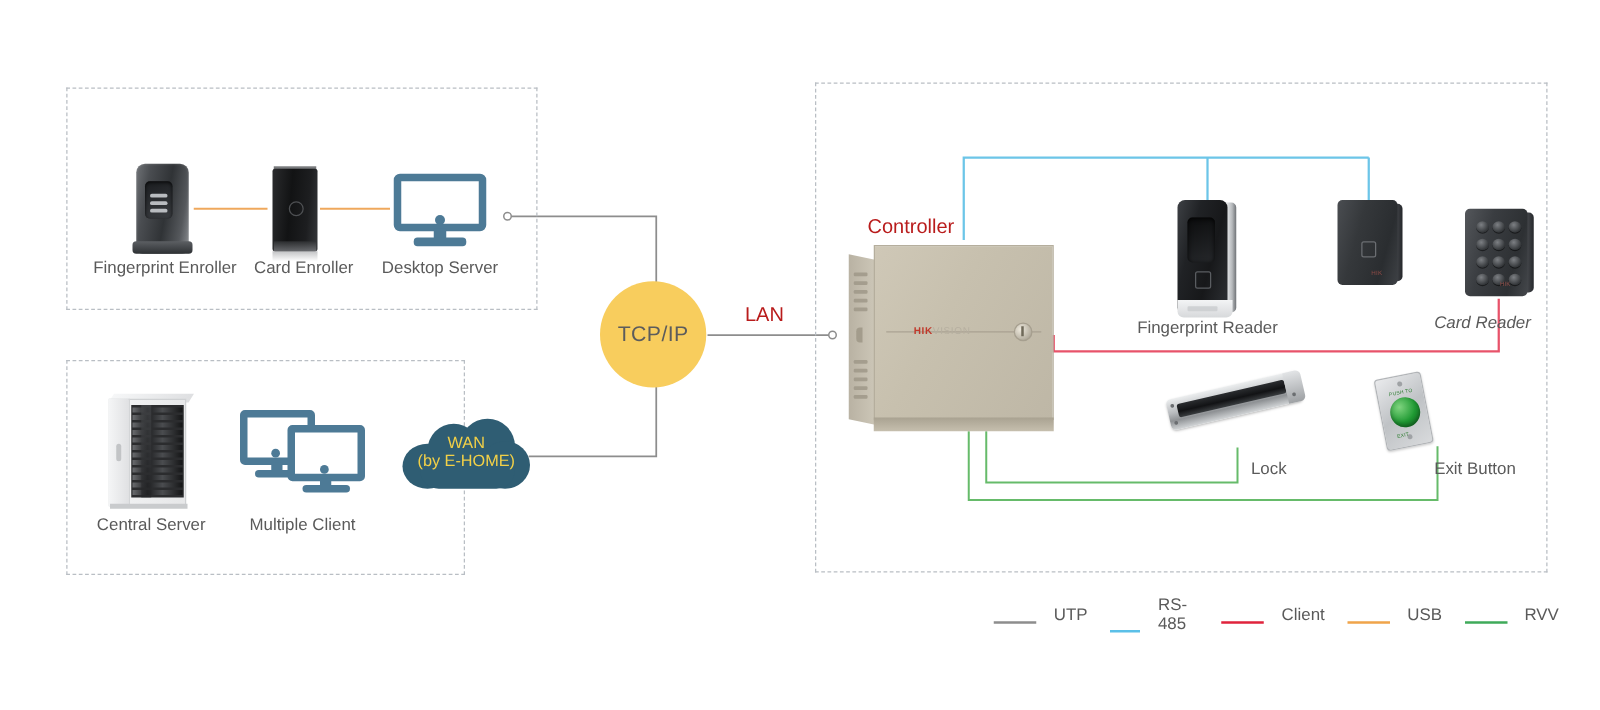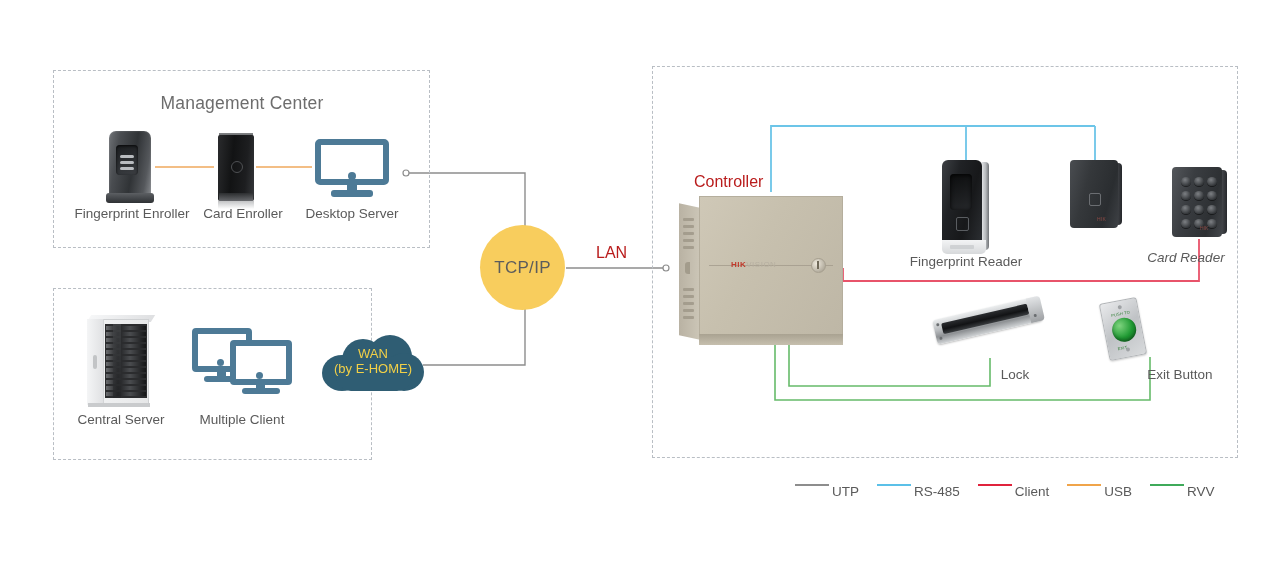--- a/index.html
+++ b/index.html
@@ -205,21 +205,21 @@
   #wan .label{
     position:absolute;left:0;top:11px;width:102px;text-align:center;
     color:#f2d047;font-size:13px;line-height:15px;z-index:3;
   }
 
   
   .plain{position:absolute;white-space:nowrap;font-size:16px;color:#b91c1c;}
 
   
   #legend{position:absolute;left:795px;top:481px;width:445px;height:20px;display:flex;align-items:center;gap:18px;}
-  .lg{display:flex;align-items:flex-start;gap:3px;}
+  .lg{display:flex;align-items:flex-end;gap:14px;}
   .lg .sw{width:34px;height:2px;display:block;}
   .lg .tx{font-size:13.5px;color:#5a5a5a;}
 </style>
 </head>
 <body>
 
 <div class="stage">
 
   <svg class="wires" viewBox="0 0 1280 568">
 
@@ -243,21 +243,20 @@
 
     <path d="M789,345 L789,386 L990,386 L990,358" fill="none" stroke="#66bb6a" stroke-width="1.6"></path>
 
     <path d="M775,345 L775,400 L1150,400 L1150,357" fill="none" stroke="#66bb6a" stroke-width="1.6"></path>
   </svg>
 
   <div class="panel" id="panel-mgmt"></div>
   <div class="panel" id="panel-srv"></div>
   <div class="panel" id="panel-ctrl"></div>
 
-  <div class="panel-title" id="title-mgmt">Management Center</div>
 
   <div class="dev fp-enroll" style="left:103px;top:131px;">
     <div class="body"></div>
     <div class="win"></div>
     <div class="ln" style="top:24px;"></div>
     <div class="ln" style="top:30px;"></div>
     <div class="ln" style="top:36px;"></div>
     <div class="base"></div>
   </div>
   <div class="devlabel" style="left:42px;top:206px;width:180px;">Fingerprint Enroller</div>

